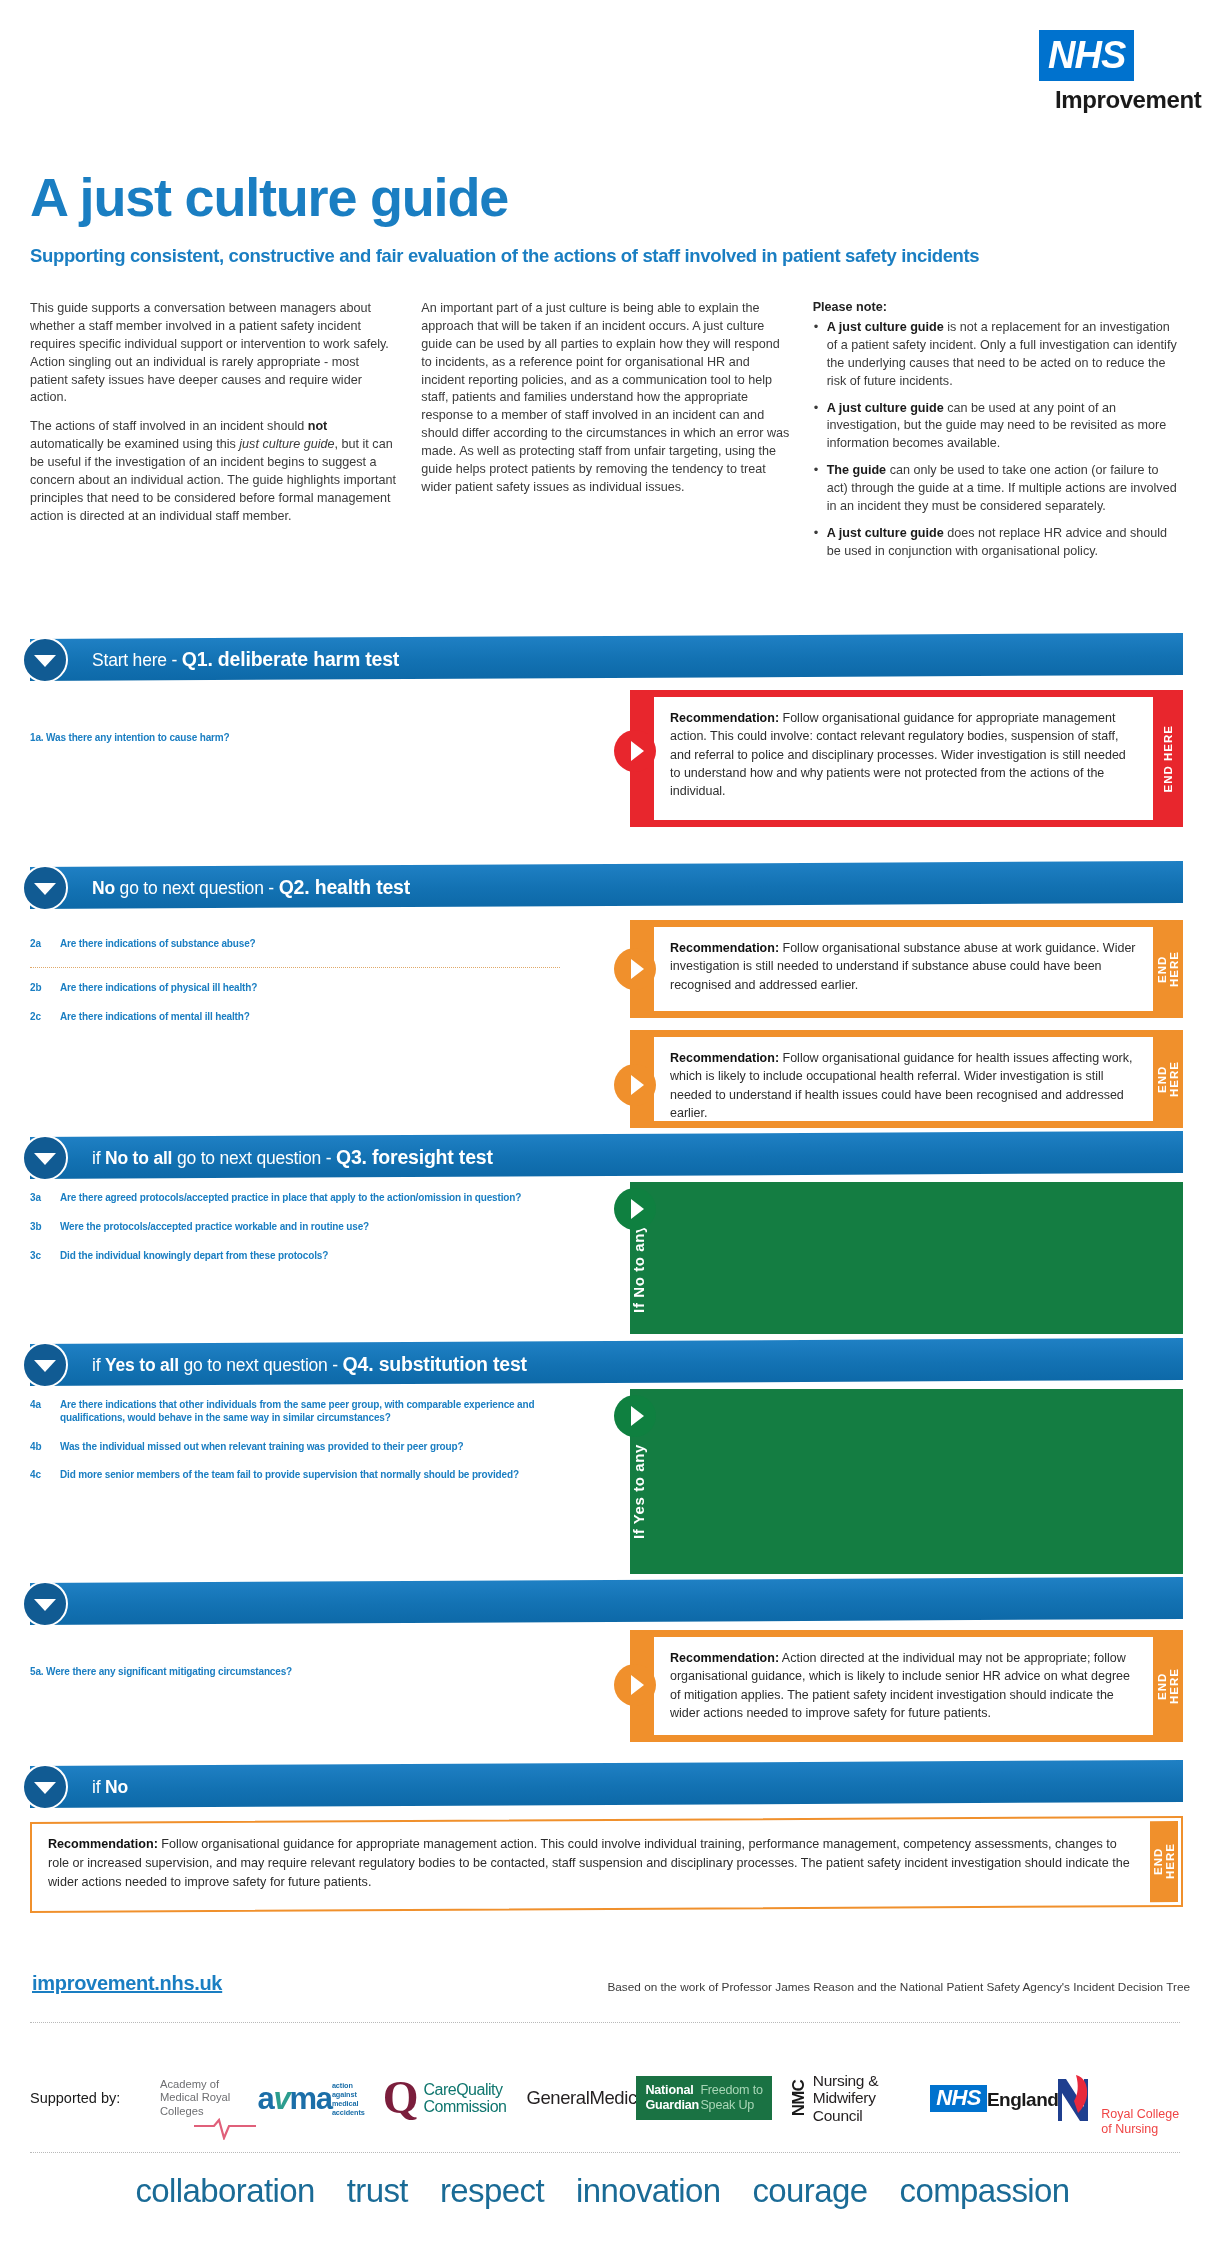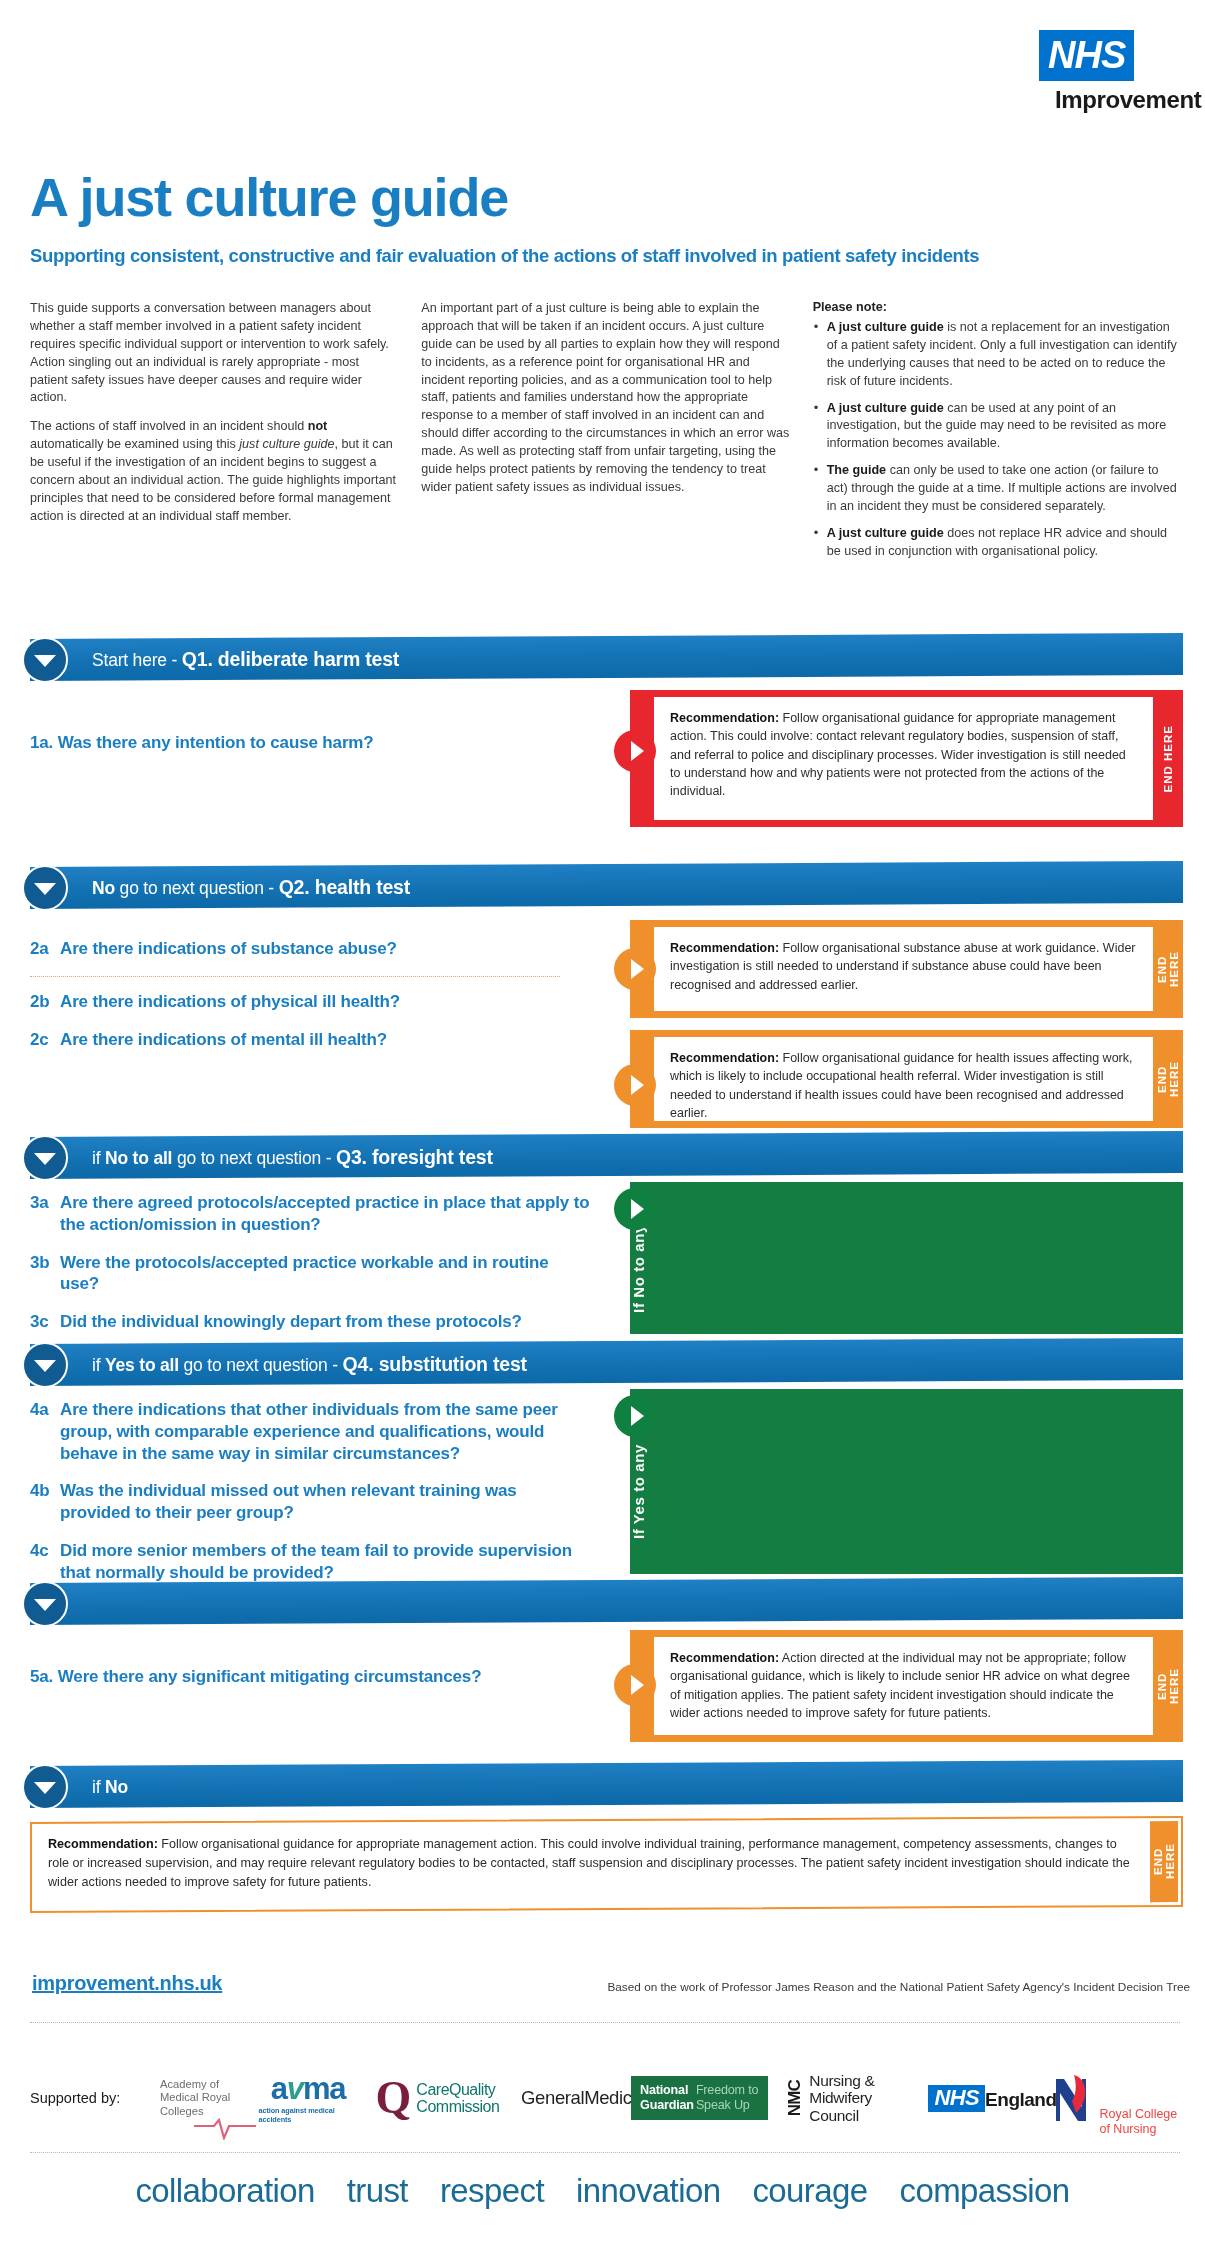--- a/index.html
+++ b/index.html
@@ -149,21 +149,21 @@
   }
 
   
   .qblock { position: relative; margin: 0 22px 0 30px; }
   .qlist {
     padding: 16px 0 14px 0;
     width: 560px;
   }
   .qrow {
     display: flex;
-    font-size: 17px;
+    font-size: 10px;
     font-weight: bold;
     color: #1a7ec2;
     line-height: 1.28;
     letter-spacing: -0.15px;
     margin-bottom: 16px;
   }
   .qrow:last-child { margin-bottom: 0; }
   .qnum { width: 30px; flex: 0 0 30px; }
   .qtext { flex: 1; }
 
@@ -326,21 +326,21 @@
     color: #1a1a1a;
     width: 112px; flex: 0 0 112px;
   }
   .logo { display: flex; align-items: center; }
 
   .lg-armc { font-size: 11.2px; color: #6d6e71; line-height: 1.22; position: relative; width: 96px; }
   .lg-armc .ecg {
     position: absolute; left: 34px; top: 40px; width: 62px; height: 22px;
   }
   .lg-avma {
-    display: flex; flex-direction: column; align-items: center; width: 118px;
+    display: flex; flex-direction: row; align-items: center; width: 118px;
   }
   .lg-avma .big {
     font-size: 31px; font-weight: bold; color: #1b6ea8; letter-spacing: -1.2px; line-height: 1;
   }
   .lg-avma .big i { color: #2d9d8f; font-style: italic; }
   .lg-avma .small {
     font-size: 7.3px; font-weight: bold; color: #1b6ea8;
     letter-spacing: -0.1px; margin-top: 2px;
   }
   .lg-cqc { display: flex; align-items: center; width: 152px; }

